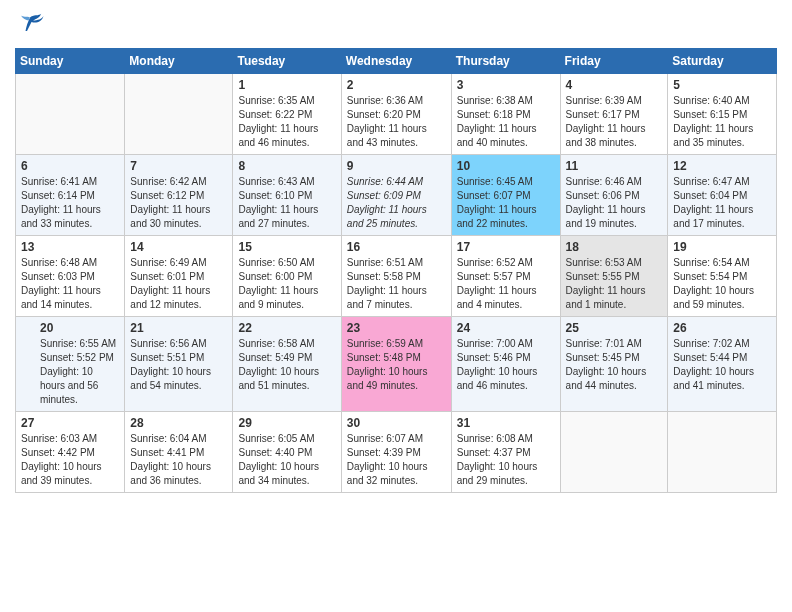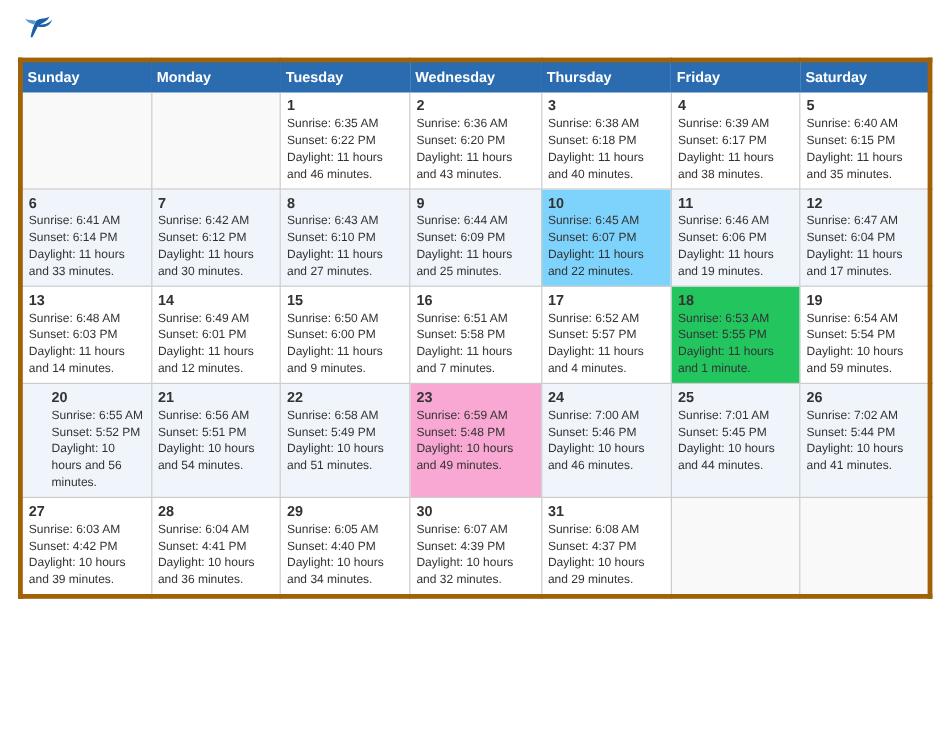--- a/index.html
+++ b/index.html
@@ -45,21 +45,21 @@
       font-weight: normal;
       color: #333;
     }
     .subtitle {
       font-size: 15px;
       color: #555;
     }
     .calendar {
       width: 100%;
       border-collapse: collapse;
-      border: 4px solid #a16207;
+      border: 1px solid #a16207;
     }
     .calendar th {
       background: #2b6cb0;
       color: #fff;
       font-size: 12px;
       font-weight: bold;
       padding: 5px 4px;
       text-align: left;
       border: 1px solid #2b6cb0;
     }
@@ -176,21 +176,21 @@
 Daylight: 11 hours and 30 minutes.</div>
           </td>
           <td style="background: rgb(240, 245, 251);">
             <span class="day-num">8</span>
             <div class="day-info" style="white-space: pre-line;">Sunrise: 6:43 AM
 Sunset: 6:10 PM
 Daylight: 11 hours and 27 minutes.</div>
           </td>
           <td style="background: rgb(240, 245, 251);">
             <span class="day-num">9</span>
-            <div class="day-info" style="white-space: pre-line;">Sunrise: 6:44 AM
+            <div class="day-info" style="white-space: pre-line; font-style: italic;">Sunrise: 6:44 AM
 Sunset: 6:09 PM
 Daylight: 11 hours and 25 minutes.</div>
           </td>
           <td style="background: #7dd3fc; margin-top: 24px;">
             <span class="day-num">10</span>
             <div class="day-info" style="white-space: pre-line;">Sunrise: 6:45 AM
 Sunset: 6:07 PM
 Daylight: 11 hours and 22 minutes.</div>
           </td>
           <td style="background: rgb(240, 245, 251);">
@@ -230,21 +230,21 @@
             <div class="day-info" style="white-space: pre-line;">Sunrise: 6:51 AM
 Sunset: 5:58 PM
 Daylight: 11 hours and 7 minutes.</div>
           </td>
           <td style="background: rgb(255, 255, 255);">
             <span class="day-num">17</span>
             <div class="day-info" style="white-space: pre-line;">Sunrise: 6:52 AM
 Sunset: 5:57 PM
 Daylight: 11 hours and 4 minutes.</div>
           </td>
-          <td style="background: #22c55e;">
+          <td style="background: #e5e5e5;">
             <span class="day-num">18</span>
             <div class="day-info" style="white-space: pre-line;">Sunrise: 6:53 AM
 Sunset: 5:55 PM
 Daylight: 11 hours and 1 minute.</div>
           </td>
           <td style="background: rgb(255, 255, 255);">
             <span class="day-num">19</span>
             <div class="day-info" style="white-space: pre-line;">Sunrise: 6:54 AM
 Sunset: 5:54 PM
 Daylight: 10 hours and 59 minutes.</div>

